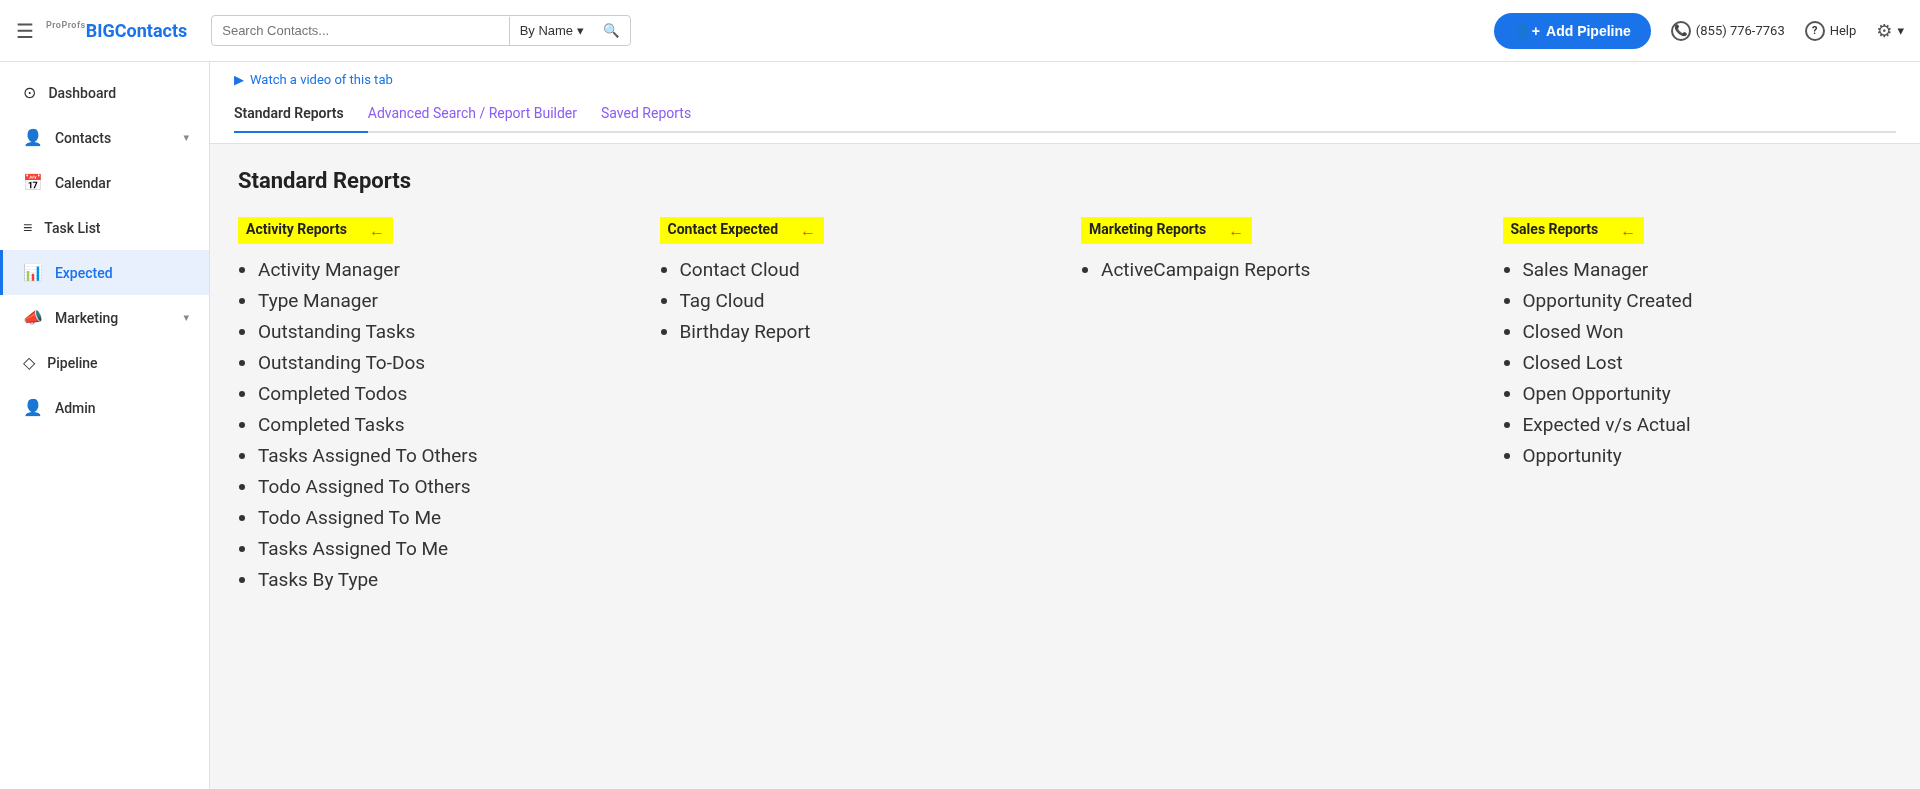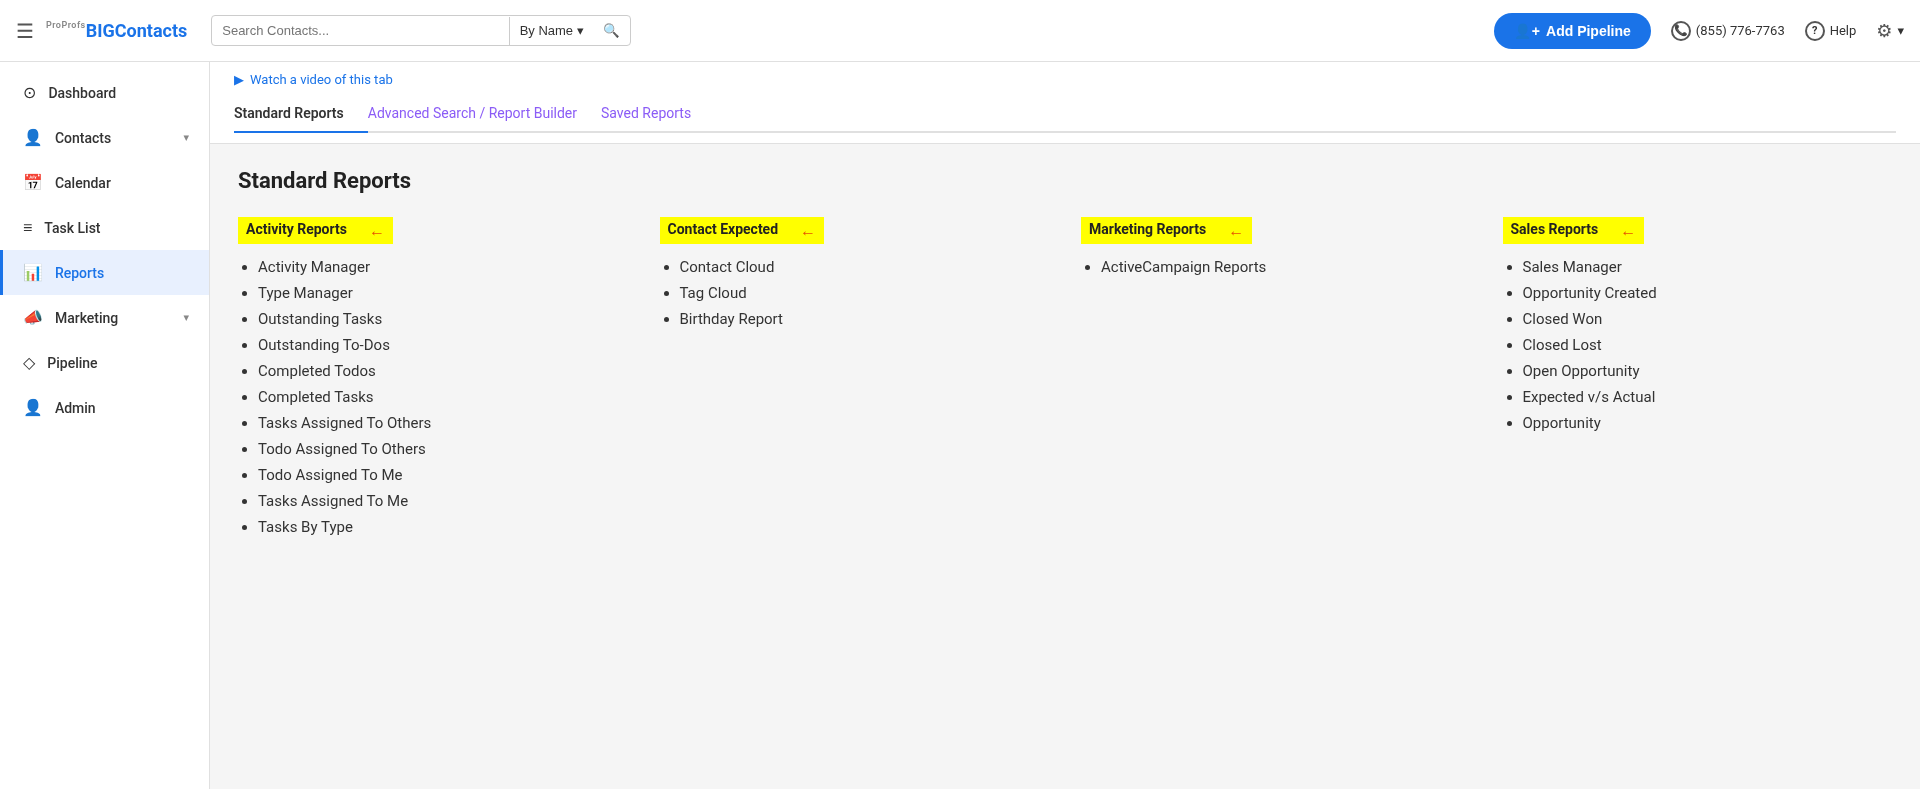--- a/index.html
+++ b/index.html
@@ -215,21 +215,21 @@
       color: #e65100;
       font-size: 16px;
     }
 
     .report-list {
       list-style: disc;
       padding-left: 20px;
     }
     .report-list li {
       margin-bottom: 8px;
-      font-size: 15px;
+      font-size: 19px;
       color: #333;
       cursor: pointer;
     }
   </style>
 </head>
 <body>
 
 <header class="header">
   <span class="hamburger-icon">☰</span>
   <div class="logo">
@@ -286,21 +286,21 @@
     <span class="si-label">Calendar</span>
 
   </div>
       <div class="sidebar-item">
     <span class="si-icon">≡</span>
     <span class="si-label">Task List</span>
 
   </div>
       <div class="sidebar-item active">
     <span class="si-icon">📊</span>
-    <span class="si-label">Reports</span>
+    <span class="si-label">Expected</span>
 
   </div>
       <div class="sidebar-item">
     <span class="si-icon">📣</span>
     <span class="si-label">Marketing</span>
     <span class="si-chevron">▾</span>
   </div>
       <div class="sidebar-item">
     <span class="si-icon">◇</span>
     <span class="si-label">Pipeline</span>

